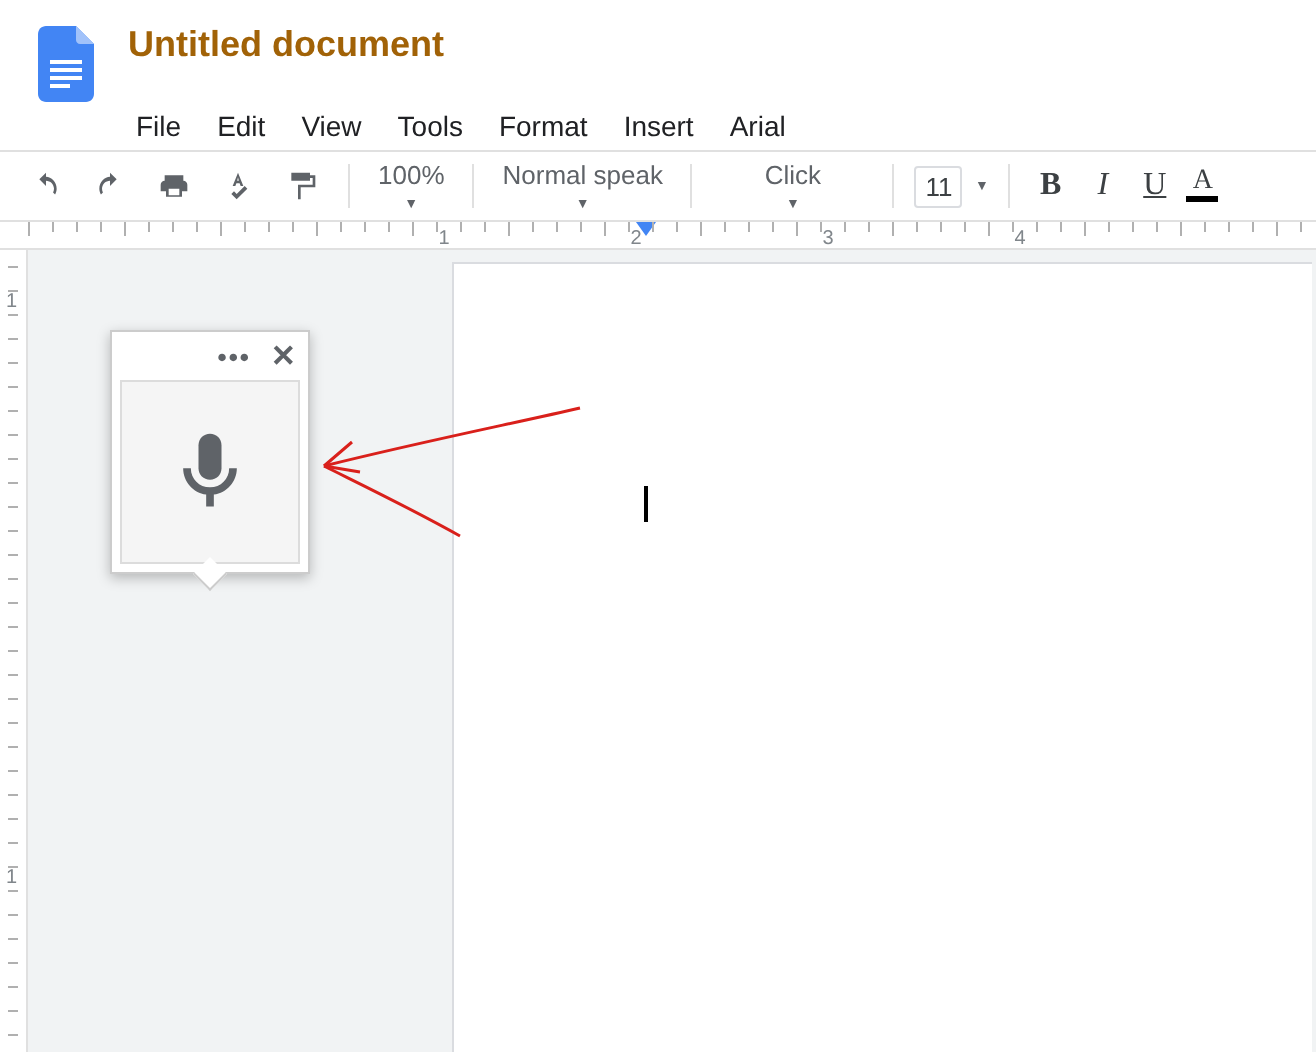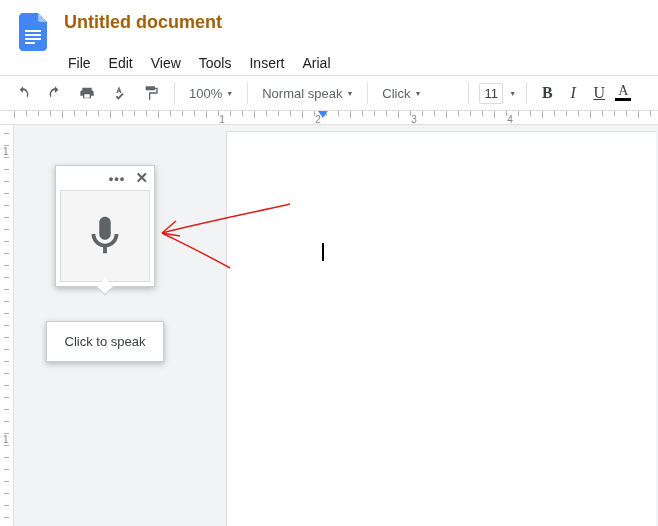--- a/index.html
+++ b/index.html
@@ -35,21 +35,21 @@
     padding: 4px 10px;
     gap: 6px;
     height: 36px;
     color: #5f6368;
   }
   .tb-btn {
     width: 26px; height: 26px; display:flex; align-items:center; justify-content:center;
     cursor:pointer; border-radius:2px;
   }
   .tb-sep { width:1px; height:22px; background:#e0e0e0; margin:0 4px; }
-  .tb-drop { display:flex; align-items:center; gap:4px; font-size:13px; color:#5f6368; padding:0 4px; cursor:pointer; }
+  .tb-drop { display:flex; align-items:center; gap:4px; font-size:13px; color:#5f6368; padding:0 4px; cursor:pointer;flex-direction:column; }
   .tb-drop .tri { font-size:7px; color:#5f6368; }
   .font-name { min-width:80px; }
   .zoom { min-width:40px; }
   .para-style { min-width:78px; }
   .font-size {
     width:24px; text-align:center; border:1px solid #dadce0;
     font-size:13px; color:#3c4043; padding:2px 2px; border-radius:2px;
   }
   .bold,.ital,.under { font-family: "Times New Roman", serif; font-size:16px; width:20px; text-align:center; cursor:pointer; color:#3c4043;}
   .bold { font-weight:bold; }
@@ -143,20 +143,21 @@
       <rect fill="#fff" x="6" y="29" width="10" height="2"></rect>
     </svg>
   </div>
   <div class="title-area">
     <div class="doc-title">Untitled document</div>
     <div class="menu-bar">
       <div class="menu-item">File</div>
       <div class="menu-item">Edit</div>
       <div class="menu-item">View</div>
       <div class="menu-item">Tools</div>
+      <div class="menu-item">Format</div>
       <div class="menu-item">Insert</div>
       <div class="menu-item">Arial</div>
     </div>
   </div>
 </div>
 
 <div class="toolbar">
   <div class="tb-btn">
     <svg width="16" height="16" viewBox="0 0 24 24" fill="#5f6368">
         <path d="M12 5V2L7 7l5 5V8c3.3 0 6 2.7 6 6 0 1-.3 2-.7 2.8l1.5 1.5C19.5 17 20 15.6 20 14c0-5-4-9-8-9z"></path>
@@ -321,20 +322,19 @@
     </div>
     <div class="vp-mic">
       <svg viewBox="0 0 24 24">
         <path d="M12 14c1.7 0 3-1.3 3-3V5c0-1.7-1.3-3-3-3S9 3.3 9 5v6c0 1.7 1.3 3 3 3z"></path>
         <path d="M17 11c0 2.8-2.2 5-5 5s-5-2.2-5-5H5c0 3.5 2.6 6.4 6 6.9V21h2v-3.1c3.4-.5 6-3.4 6-6.9h-2z"></path>
       </svg>
     </div>
     <div class="vp-notch"></div>
   </div>
 
-  <div class="tooltip">Click to speak</div>
 
   <svg class="arrow" width="180" height="100" style="left:150px; top:85px">
     <path d="M140 8 C110 15, 60 25, 12 37" stroke="#d9201b" stroke-width="1.5" fill="none"></path>
     <path d="M80 72 C55 58, 30 46, 12 37" stroke="#d9201b" stroke-width="1.5" fill="none"></path>
     <path d="M12 37 L26 25 M12 37 L30 40" stroke="#d9201b" stroke-width="1.5" fill="none"></path>
   </svg>
 </div>
 
 </body></html>

